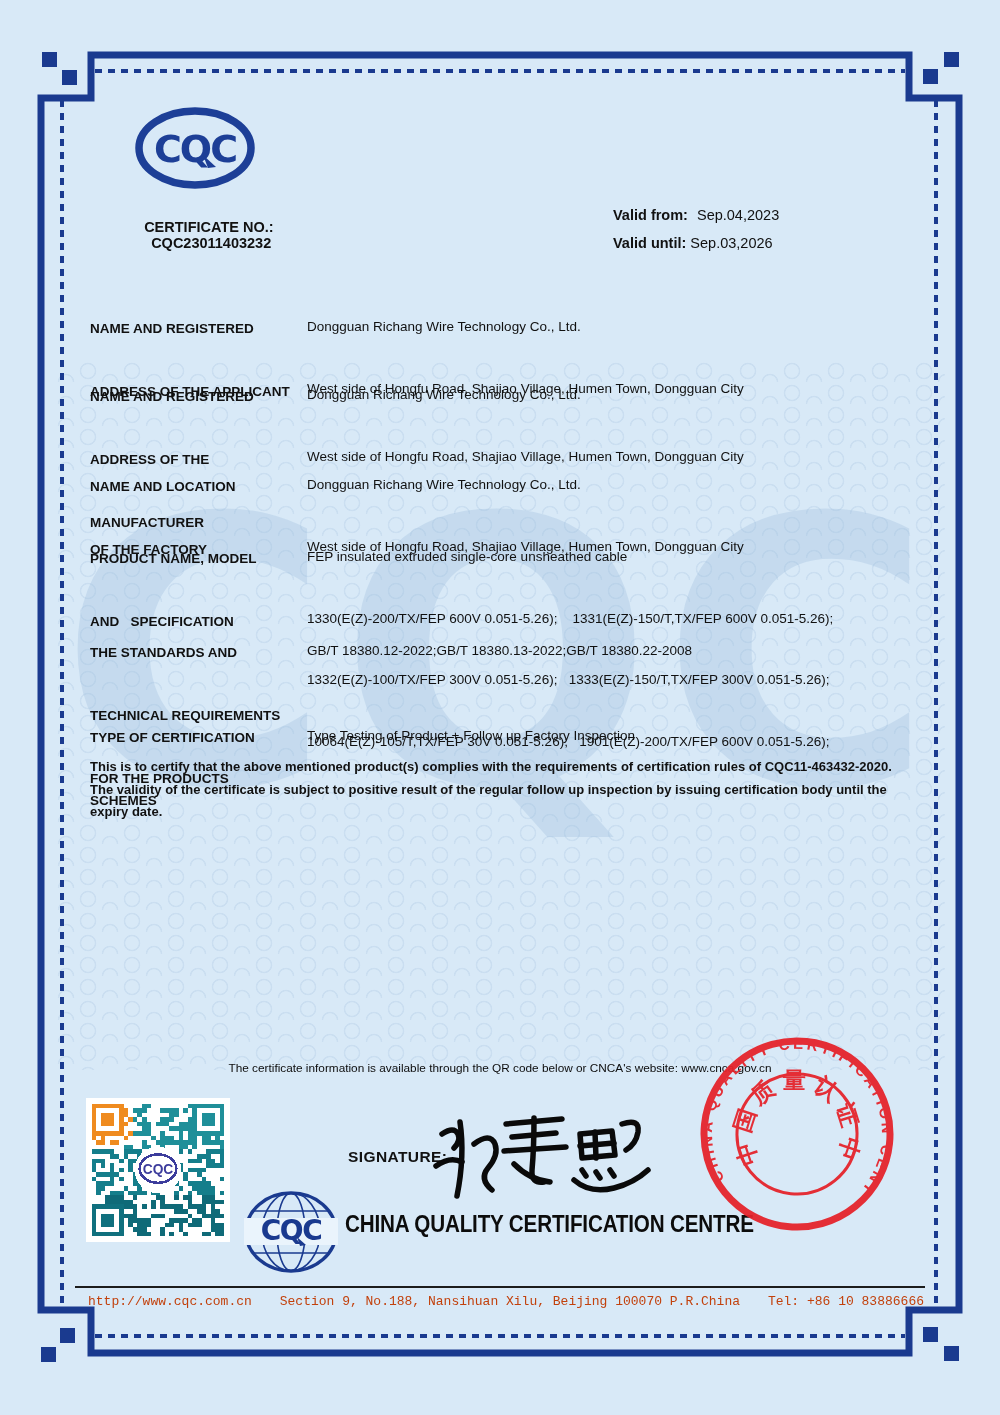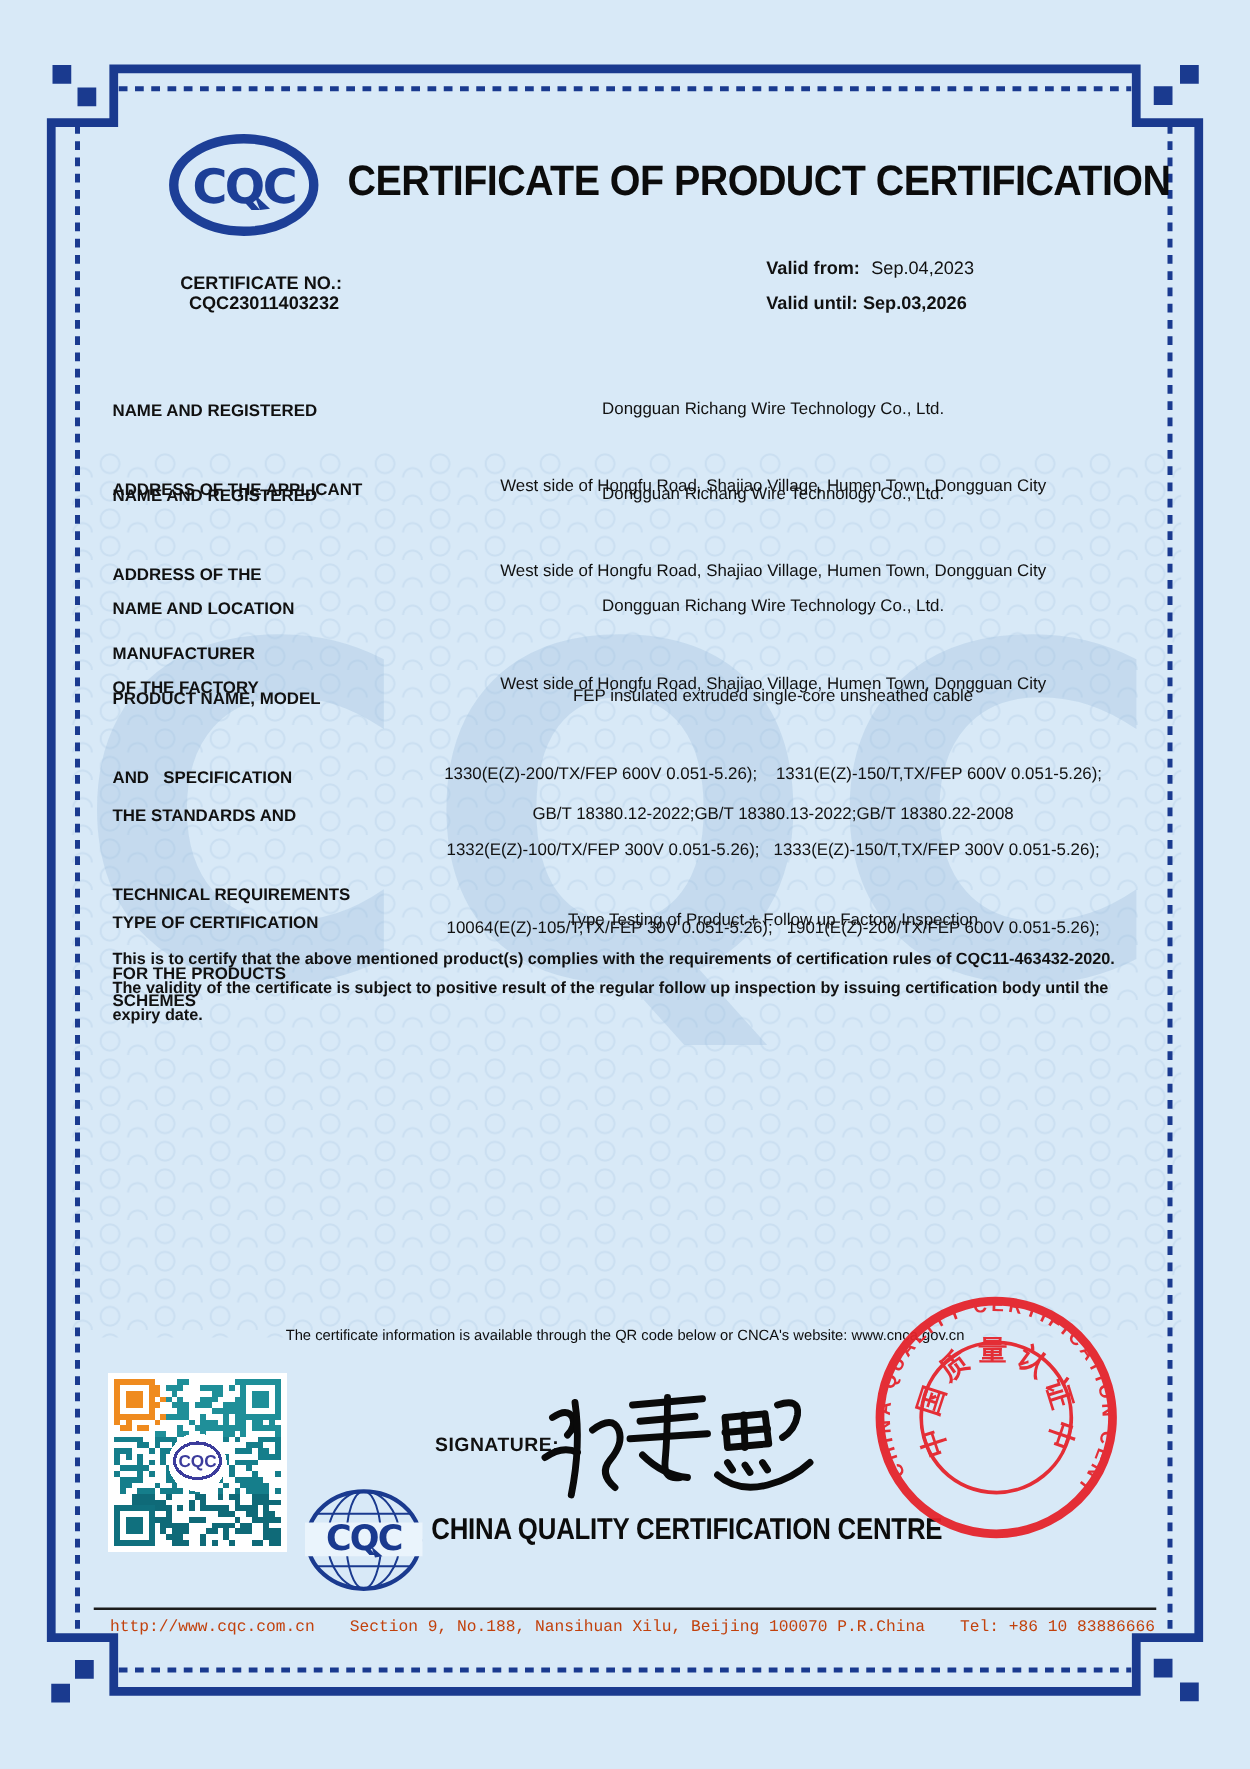--- a/index.html
+++ b/index.html
@@ -18,28 +18,28 @@
     color:rgba(152,186,219,.30);font-family:"DejaVu Sans",sans-serif;}
 
   
   .title-wrap{left:278px;top:126px;width:640px;}
   .title-text{display:inline-block;white-space:nowrap;font-weight:bold;font-size:34px;
     letter-spacing:-.5px;transform:scaleX(.93);transform-origin:left center;color:#0c0c0c;}
   .certno{left:128px;top:203px;font-size:14.5px;font-weight:bold;white-space:pre-wrap;}
   .validity{left:613px;top:201px;font-size:14.5px;line-height:28px;}
   .validity .lbl{font-weight:bold;margin-top:44px;}
   .validity .v-from{font-weight:normal;margin-left:5px;margin-top:34px;}
-  .validity .v-until{font-weight:bold;}
+  .validity .v-until{font-weight:normal;}
 
   
   .section{position:absolute;left:90px;right:70px;height:0;}
   .sec-labels{position:absolute;left:0;top:0;width:213px;font-weight:bold;
     font-size:13.5px;line-height:21px;white-space:pre-wrap;}
   .sec-values{position:absolute;left:217px;top:0;right:0;
-    font-size:13.5px;line-height:20.5px;white-space:pre-wrap;text-align:center;}
+    font-size:13.5px;line-height:20.5px;white-space:pre-wrap;}
 
   .statements{left:90px;right:72px;top:756px;font-size:13px;line-height:22.5px;font-weight:bold;}
 
   .qr-note{left:90px;right:90px;top:1061px;text-align:center;font-size:11.8px;color:#0d0d0d;}
 
   .sig-label{left:348px;top:1148px;font-size:15.5px;font-weight:bold;letter-spacing:.4px;}
   .sr{position:absolute;width:1px;height:1px;overflow:hidden;clip:rect(0 0 0 0);white-space:nowrap;}
 
   .issuer-name-wrap{left:345px;top:1210px;width:420px;}
   .issuer-name{display:inline-block;white-space:nowrap;font-weight:bold;font-size:24px;
@@ -82,23 +82,20 @@
         <rect x="944" y="1346" width="15" height="15"></rect>
     </g>
   </svg>
 
   <svg class="abs ovallogo-svg" width="124" height="84" viewBox="0 0 124 84">
     <ellipse cx="62" cy="42" rx="56" ry="37" fill="none" stroke="#1d3f97" stroke-width="7.5"></ellipse>
     <text x="62" y="56" text-anchor="middle" font-size="38" font-weight="bold" fill="#1d3f97" letter-spacing="-2" font-family="DejaVu Sans, sans-serif">CQC</text>
     <path d="M70,49 l13,12 l-8,1 z" fill="#1d3f97"></path>
   </svg>
 
-  <div class="abs title-wrap">
-    <span class="title-text">CERTIFICATE OF PRODUCT CERTIFICATION</span>
-  </div>
 
   <div class="abs certno">
     <span>CERTIFICATE NO.:</span>
     <span style="margin-left:7px">CQC23011403232</span>
   </div>
 
   <div class="abs validity">
     <div>
       <span class="lbl">Valid from:</span>
       <span class="v-from">Sep.04,2023</span>

